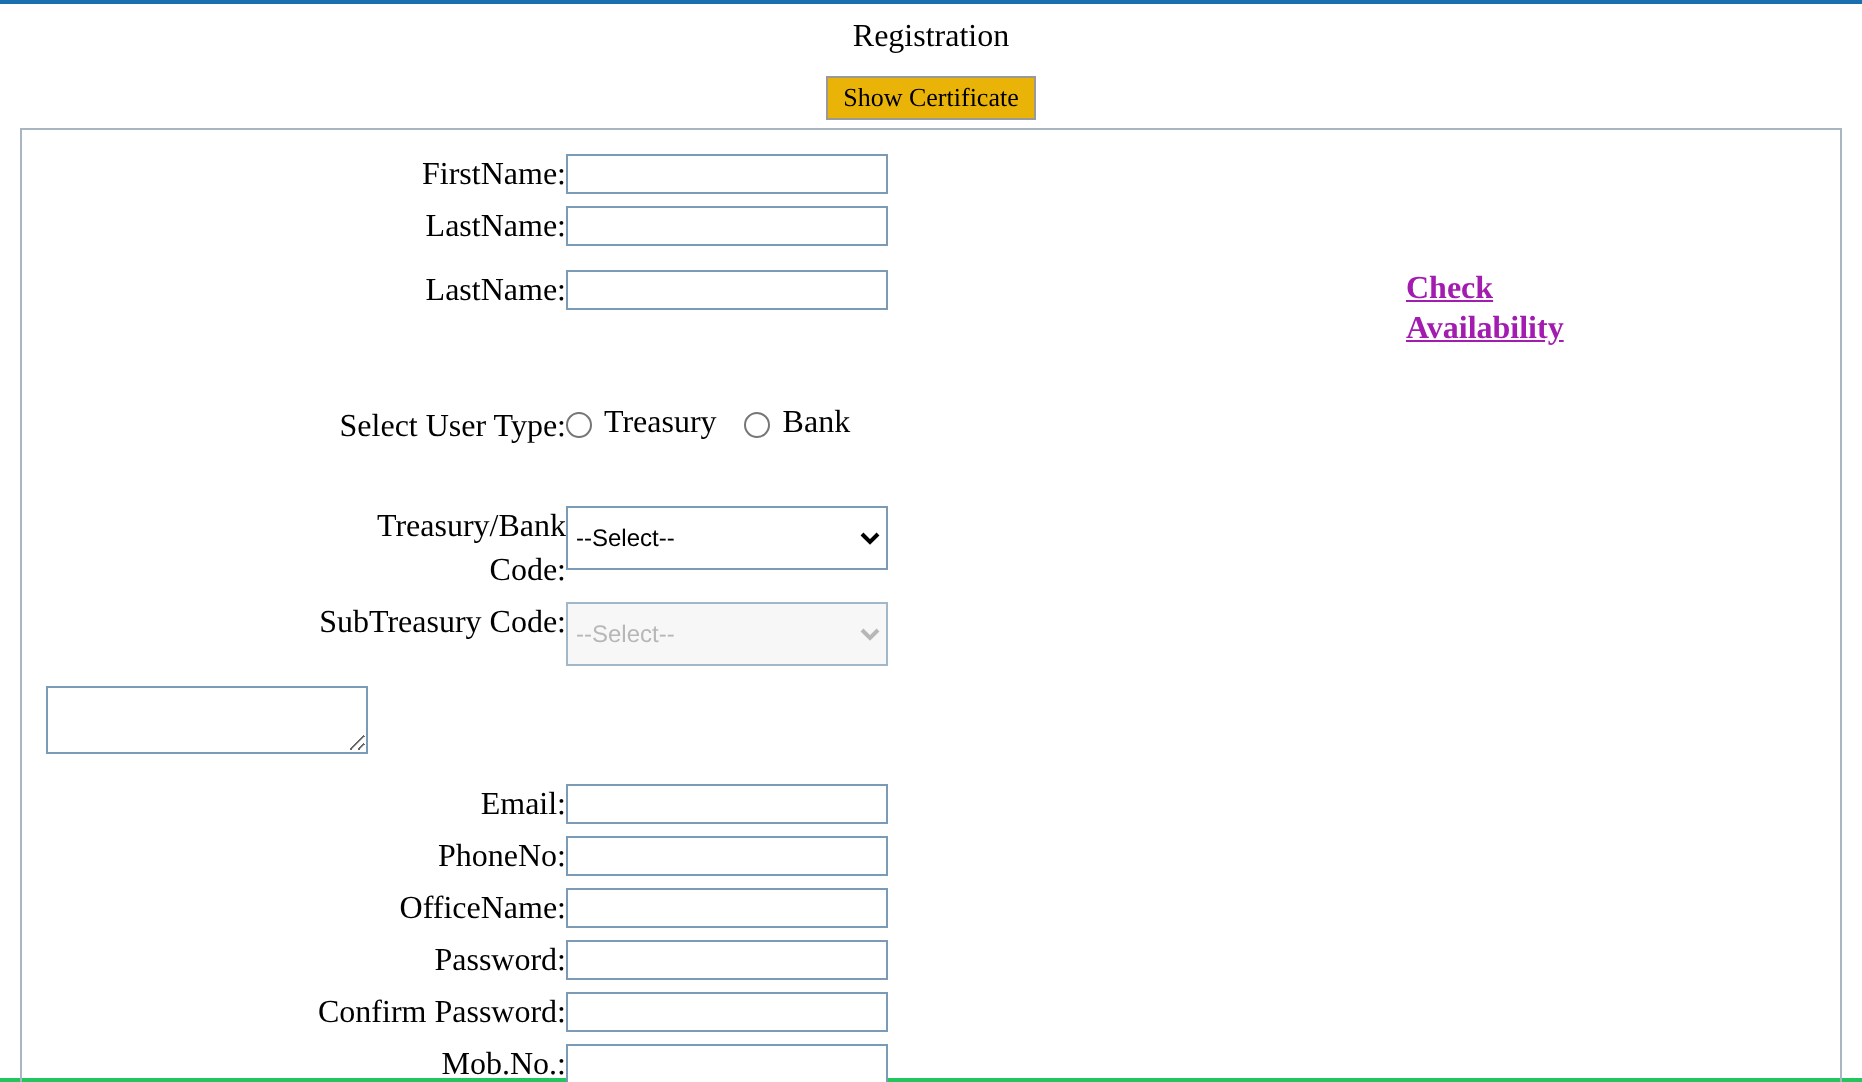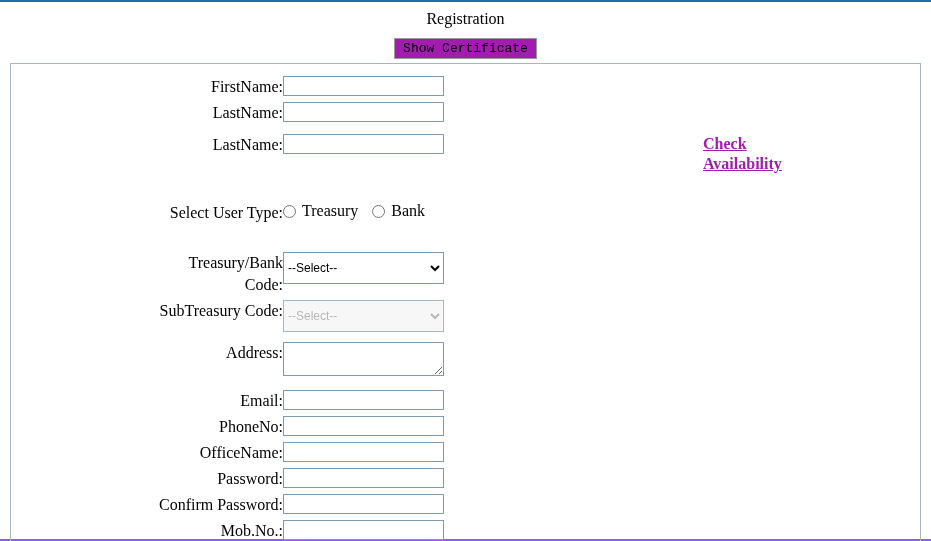--- a/index.html
+++ b/index.html
@@ -8,37 +8,37 @@
     font-family: "Times New Roman", Times, serif;
     font-size: 16px;
     color: #000;
     background: #fff;
   }
   .page {
     width: 931px;
     height: 541px;
     box-sizing: border-box;
     border-top: 2px solid #1a6fb0;
-    border-bottom: 2px solid #8b5cf6;
+    border-bottom: 2px solid #22c55e;
     position: relative;
   }
   .title {
     text-align: center;
     margin-top: 8px;
     margin-bottom: 10px;
     font-size: 16px;
   }
   .show-cert-row {
     text-align: center;
     margin-bottom: 4px;
   }
   .btn {
-    font-family: Liberation Mono, monospace;
+    font-family: Liberation Serif, serif;
     font-size: 13px;
-    background: #a21caf;
+    background: #eab308;
     border: 1px solid #999;
     padding: 2px 8px;
     cursor: pointer;
   }
   .form-box {
     margin: 0 10px 6px 10px;
     border: 1px solid #a8b6c2;
     padding: 12px 12px 24px 12px;
     box-sizing: border-box;
   }
@@ -185,21 +185,20 @@
     <div class="row">
       <div class="label-col">SubTreasury Code:</div>
       <div class="field-col">
         <select class="sel" disabled="">
           <option>--Select--</option>
         </select>
       </div>
     </div>
 
     <div class="row gap-top-sm">
-      <div class="label-col">Address:</div>
       <div class="field-col">
         <textarea class="addr" style=""></textarea>
       </div>
     </div>
 
     <div class="row gap-top-sm">
       <div class="label-col">Email:</div>
       <div class="field-col">
         <input type="text" class="text" value="" style="">
       </div>

